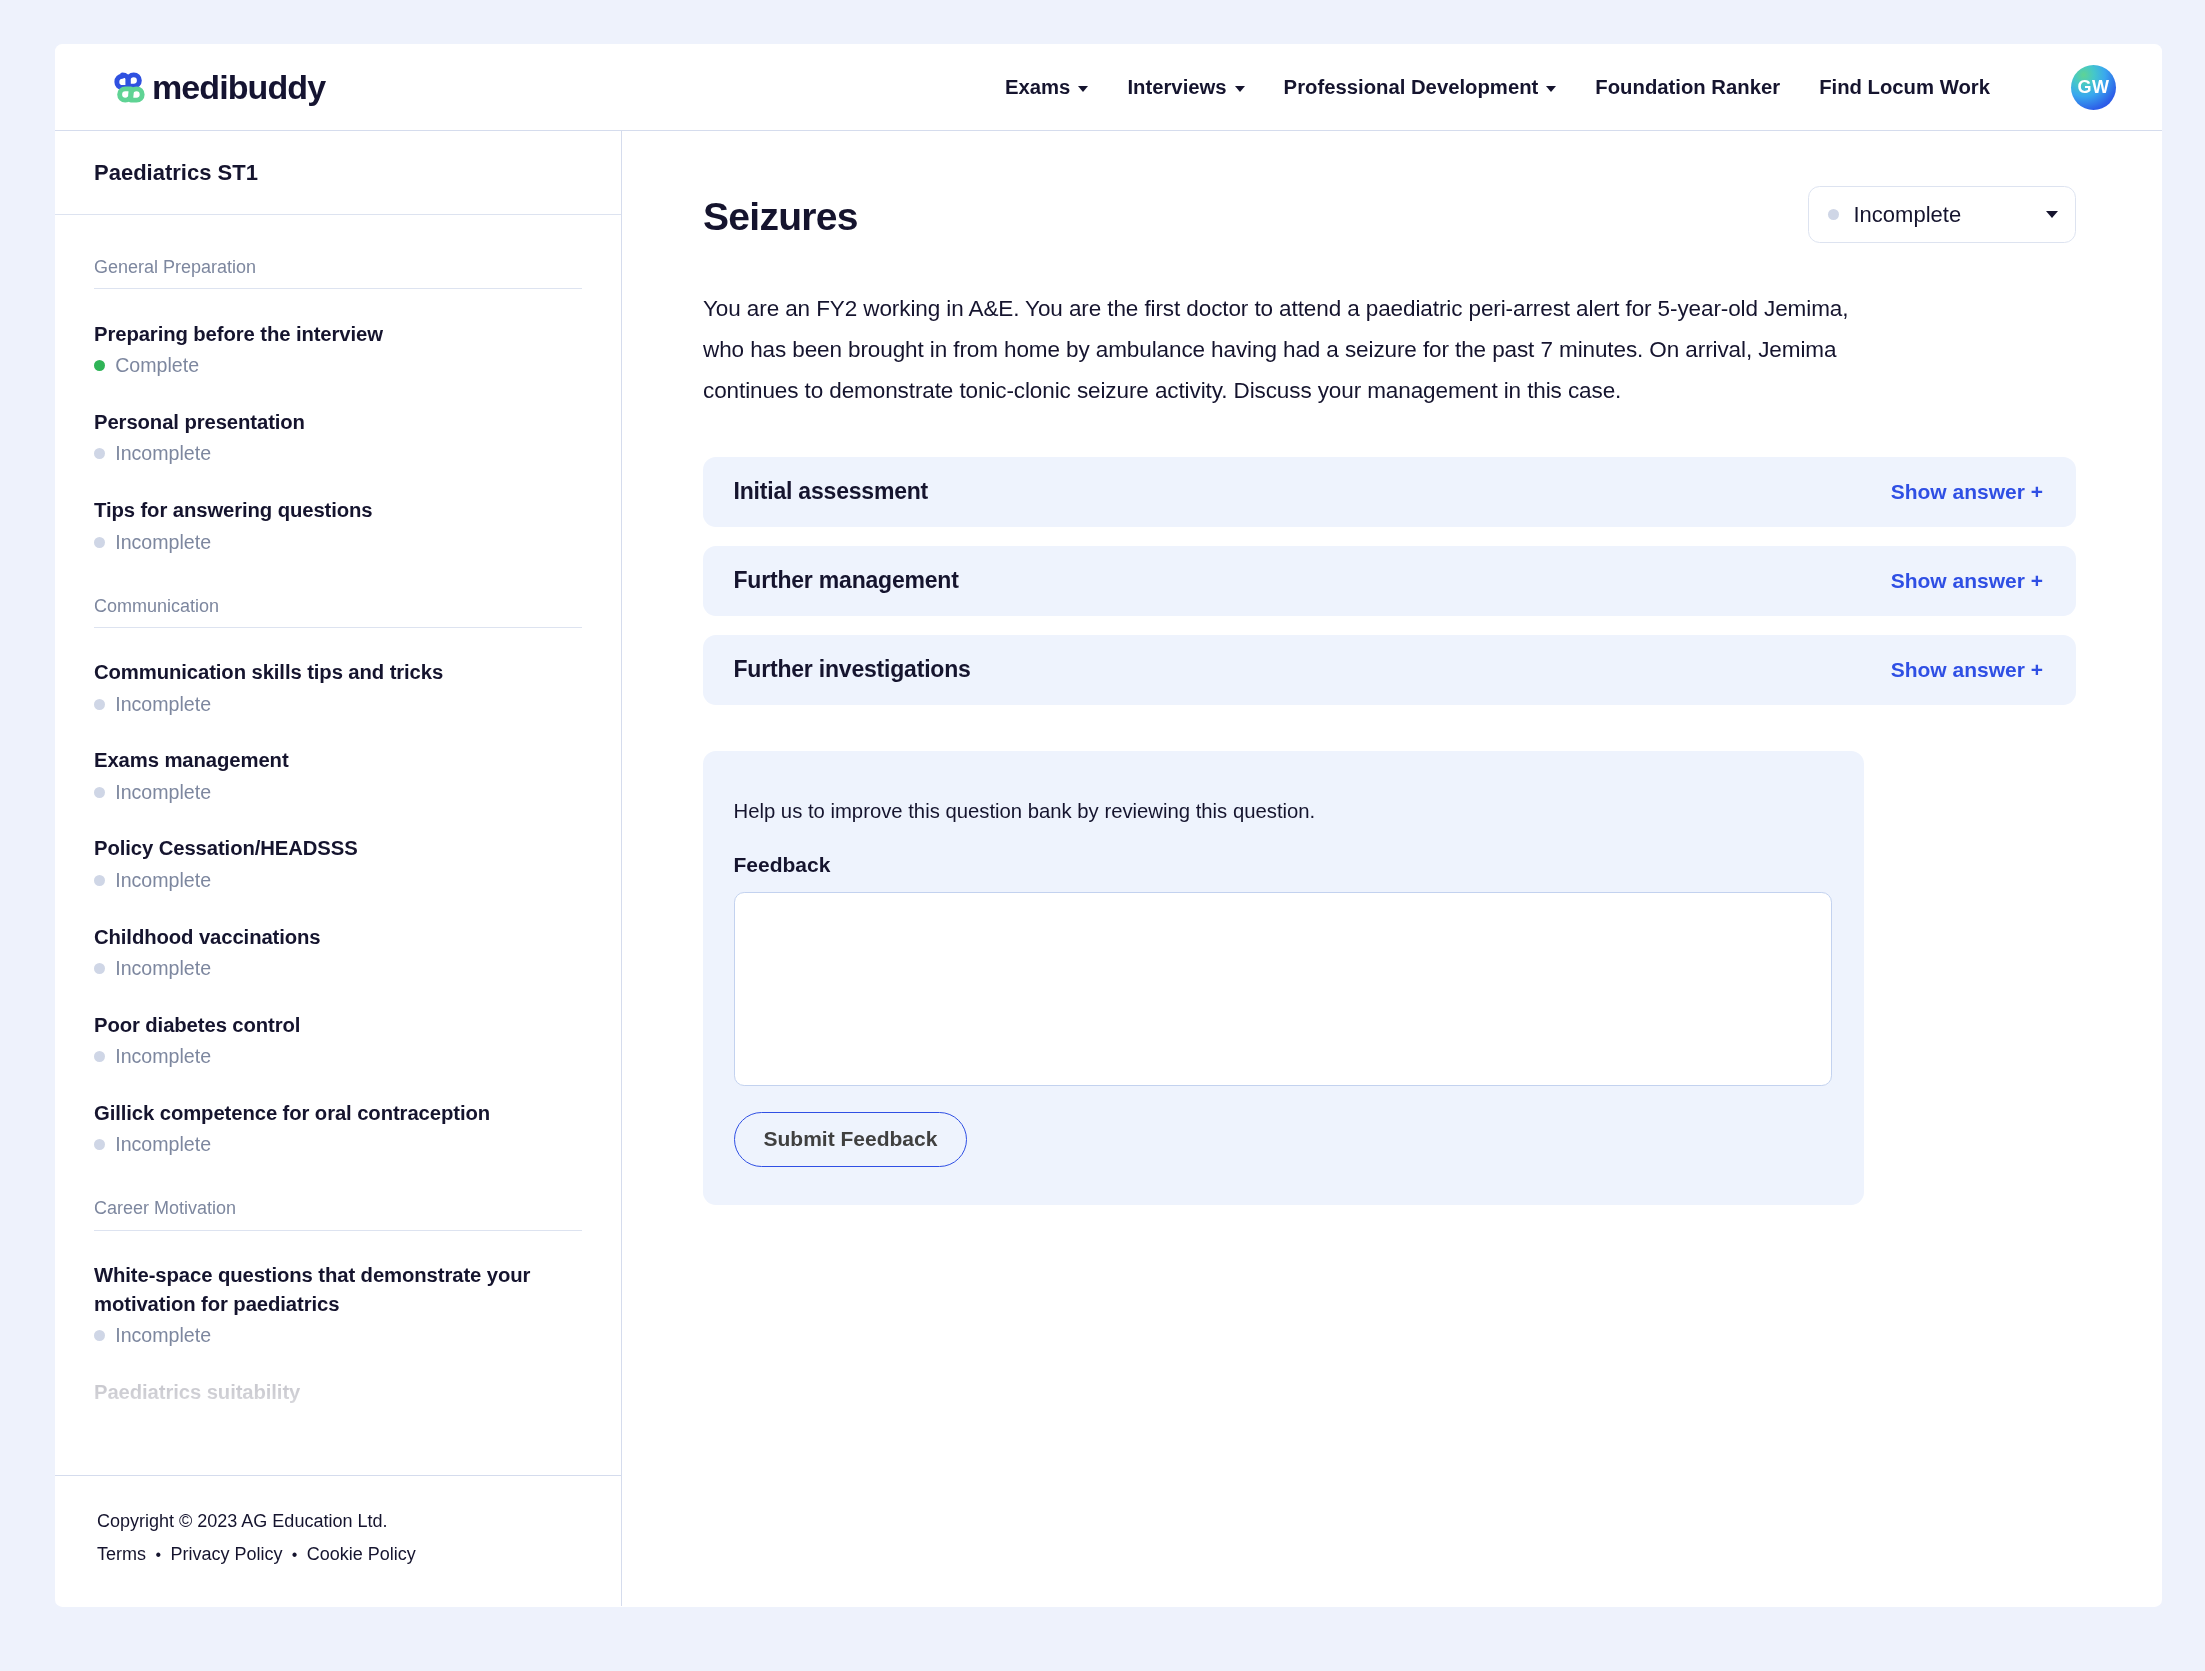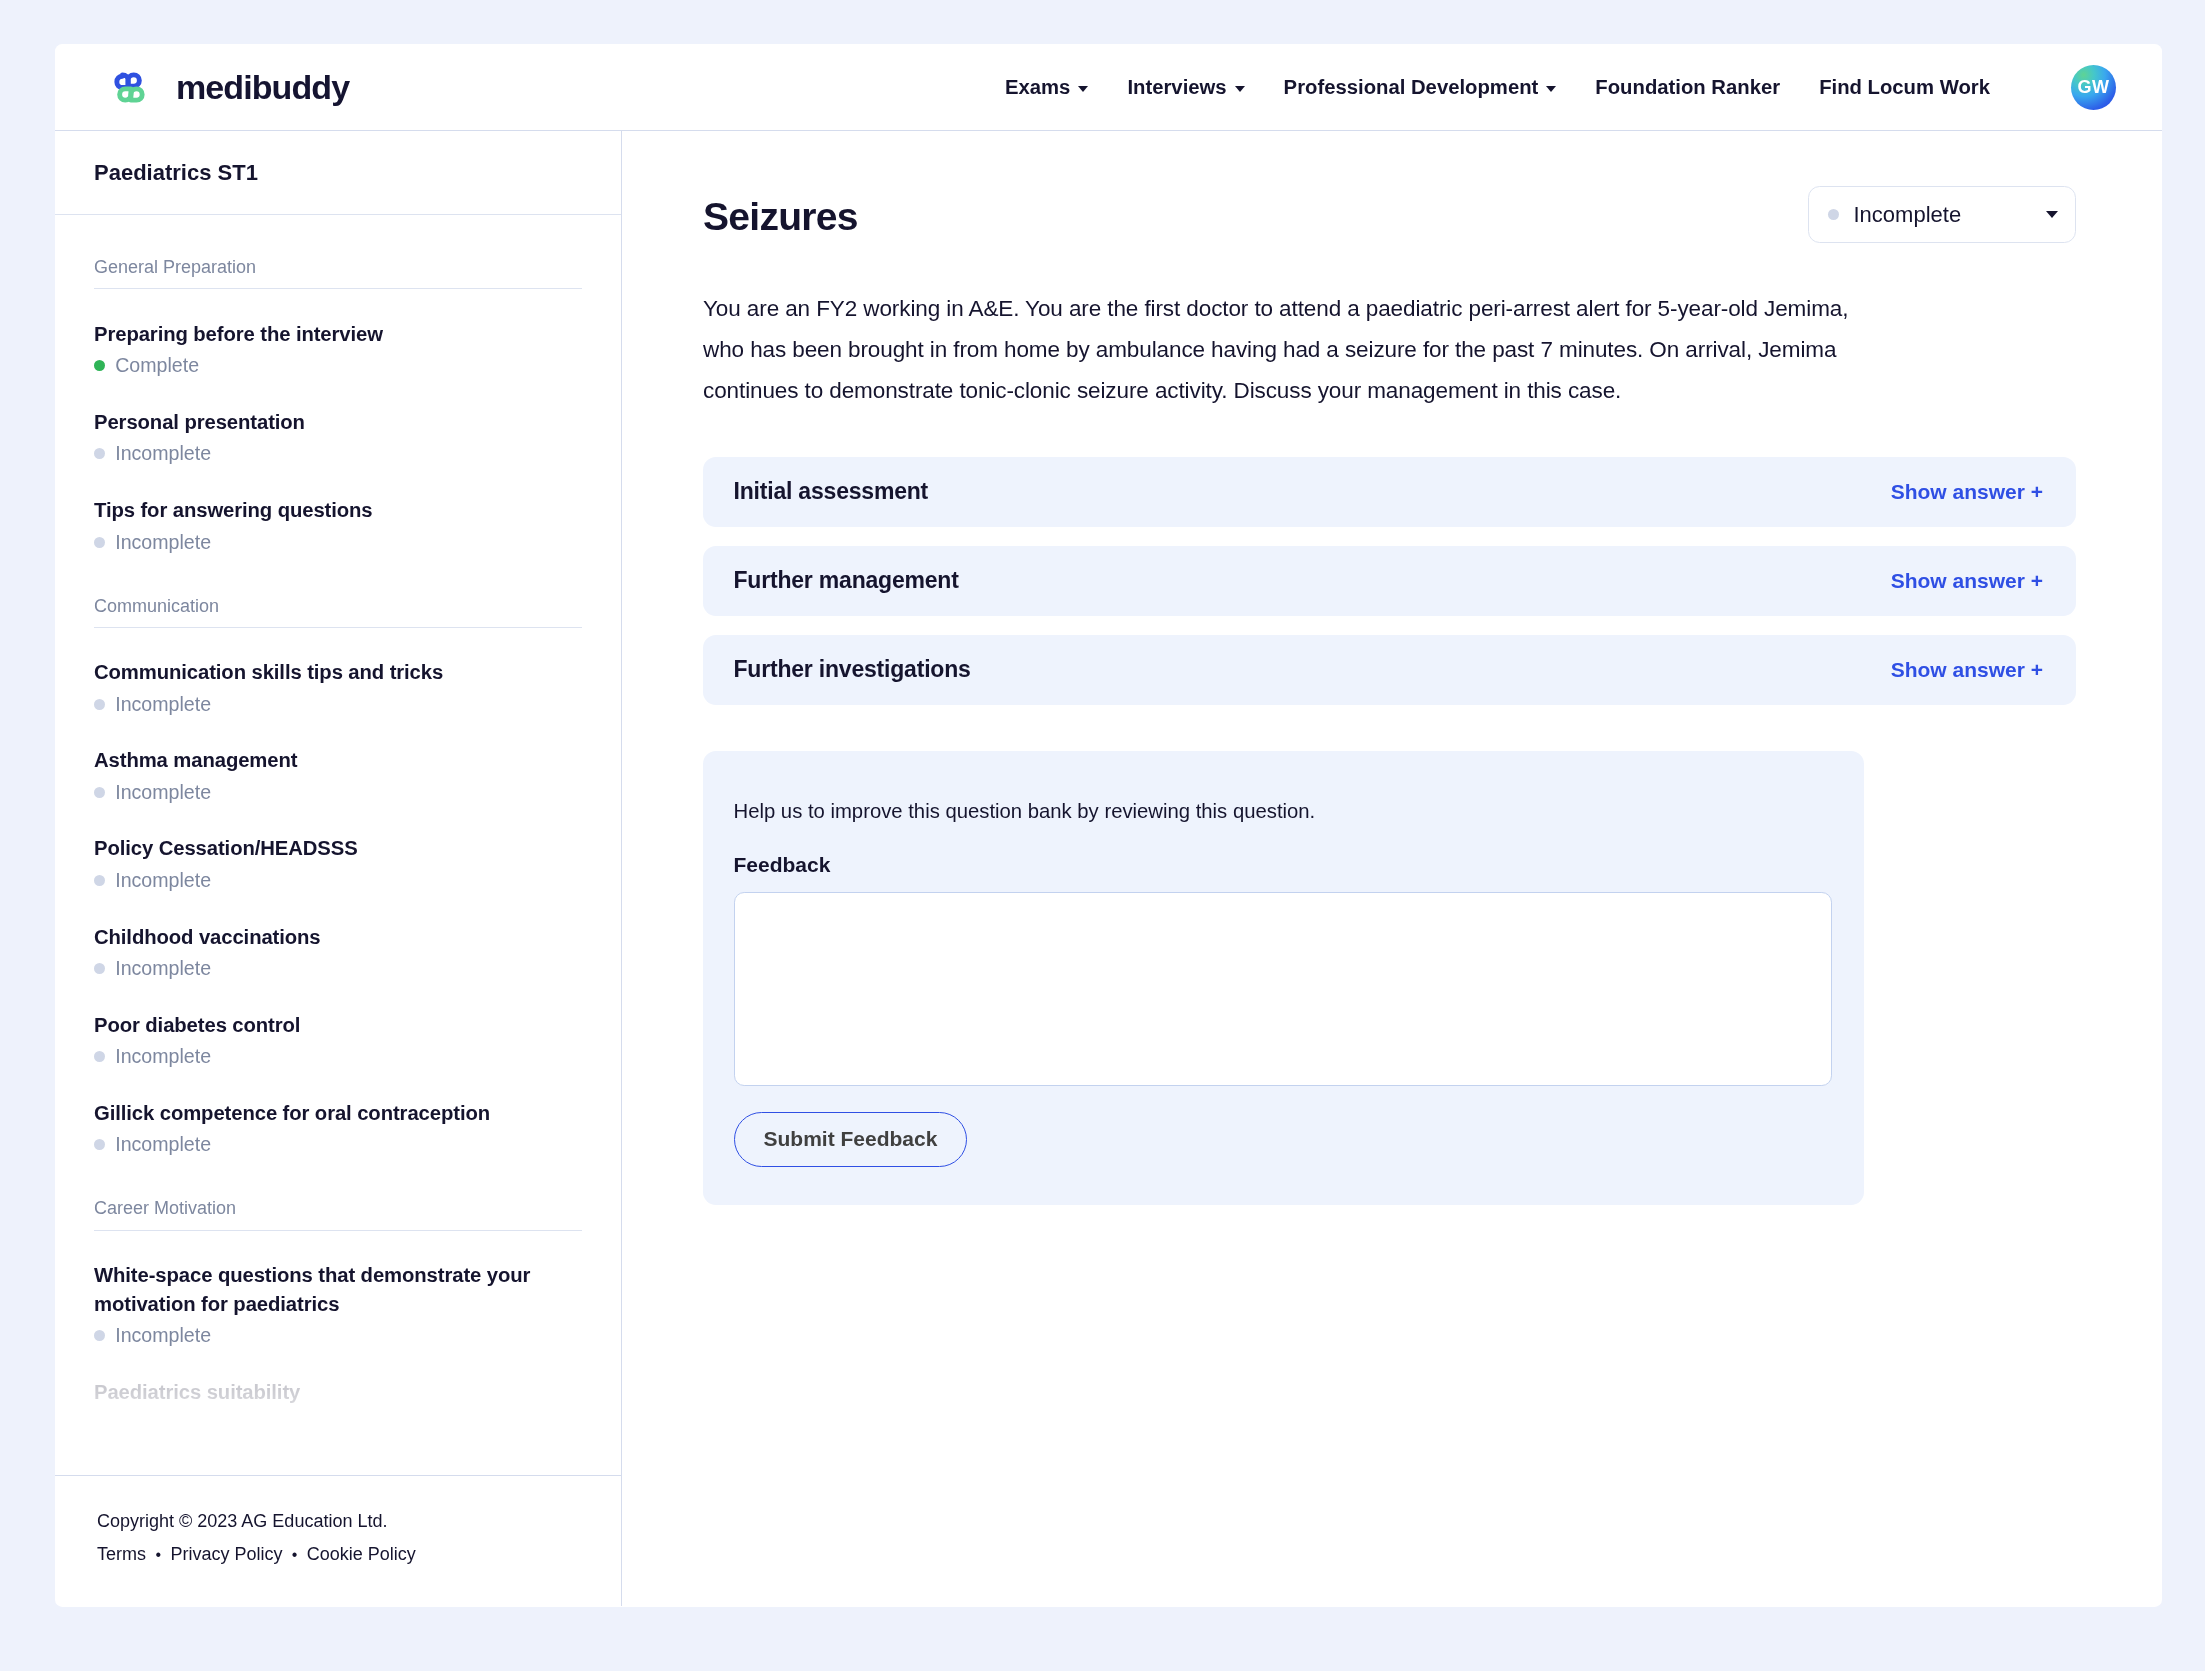--- a/index.html
+++ b/index.html
@@ -28,21 +28,21 @@
     position: relative;
     height: 87px;
     border-bottom: 1.5px solid #d5dced;
     display: flex;
     align-items: center;
   }
 
   .logo-wrap {
     display: flex;
     align-items: center;
-    gap: 24px;
+    gap: 0;
     margin-left: 52px;
   }
   .logo-mark { width: 45px; height: 45px; display: block; }
   .logo-text {
     font-size: 34px;
     font-weight: 700;
     color: #151431;
     letter-spacing: -0.9px;
   }
 
@@ -395,21 +395,21 @@
 
         <div class="sec-head">Communication</div>
         <div class="q-item">
           <div class="q-title">Communication skills tips and tricks</div>
           <div class="q-status">
             <span class="dot"></span>
             <span>Incomplete</span>
           </div>
         </div>
         <div class="q-item">
-          <div class="q-title">Asthma management</div>
+          <div class="q-title">Exams management</div>
           <div class="q-status">
             <span class="dot"></span>
             <span>Incomplete</span>
           </div>
         </div>
         <div class="q-item">
           <div class="q-title">Policy Cessation/HEADSSS</div>
           <div class="q-status">
             <span class="dot"></span>
             <span>Incomplete</span>

